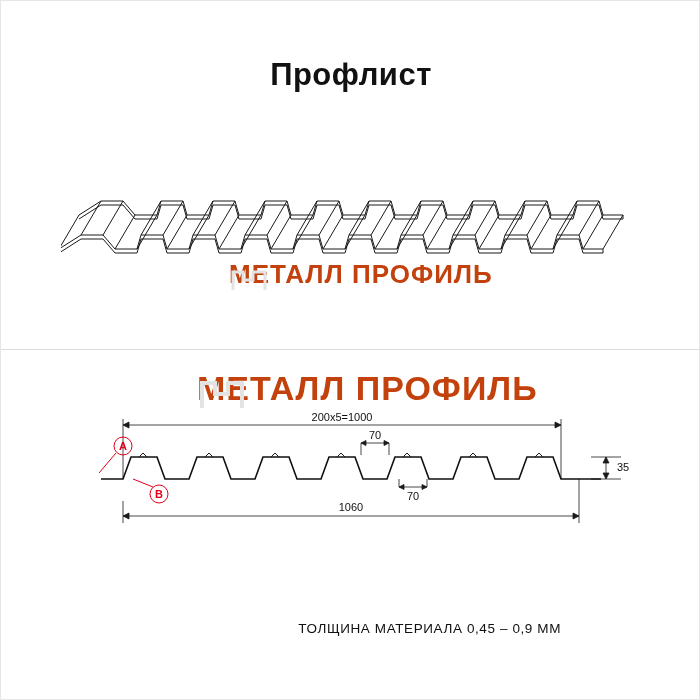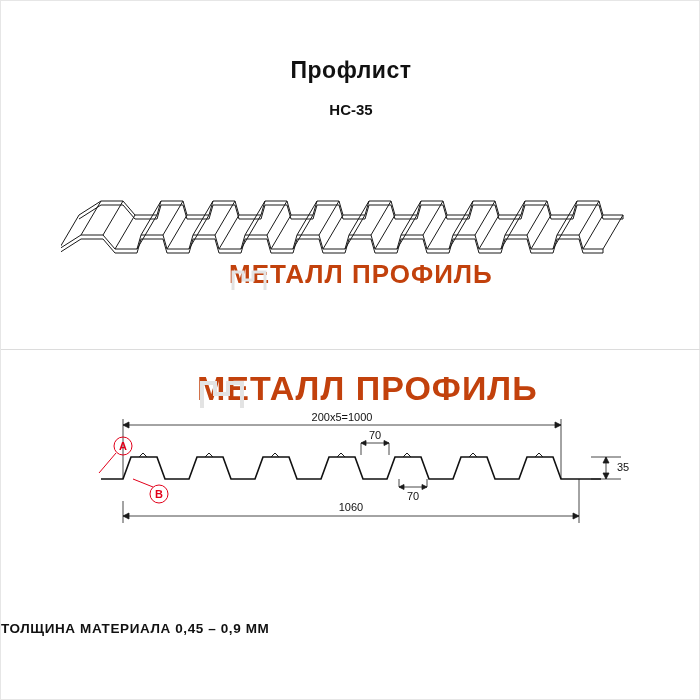--- a/index.html
+++ b/index.html
@@ -23,21 +23,21 @@
     border: 1px solid #e6e6e6;
   }
 
   
   .title {
     position: absolute;
     top: 56px;
     left: 0;
     width: 700px;
     text-align: center;
-    font-size: 23px;
+    font-size: 31px;
     font-weight: bold;
     letter-spacing: 0.5px;
     color: #111;
   }
   .subtitle {
     position: absolute;
     top: 100px;
     left: 0;
     width: 700px;
     text-align: center;
@@ -98,23 +98,23 @@
     width: 580px;
     height: 140px;
   }
 
   
   .footnote {
     position: absolute;
     top: 620px;
     left: 0;
     width: 560px;
-    text-align: left;
+    text-align: right;
     font-size: 13.5px;
-    font-weight: bold;
+    font-weight: normal;
     letter-spacing: 0.6px;
     color: #111;
   }
 
   svg { display: block; }
   .ln { stroke: #1a1a1a; fill: none; stroke-width: 1; }
   .ln-thick { stroke: #111; fill: none; stroke-width: 1.6; }
   .dim { stroke: #1a1a1a; fill: none; stroke-width: 0.8; }
   .red { stroke: #e2001a; fill: none; stroke-width: 1; }
   .dimtxt {
@@ -128,21 +128,20 @@
     fill: #e2001a;
     font-weight: bold;
   }
 </style>
 </head>
 <body>
 
 <div class="page">
 
   <div class="title">Профлист</div>
-  <div class="subtitle">НС-35</div>
 
   <div class="iso-area">
     <svg width="580" height="140" viewBox="0 0 580 140">
 
       <g class="ln">
 
         <path d="M18 44 L40 30 L62 30 L74 44 L96 44 L100 30 L122 30 L126 44 L148 44 L152 30 L174 30 L178 44 L200 44 L204 30 L226 30 L230 44 L252 44 L256 30 L278 30 L282 44 L304 44 L308 30 L330 30 L334 44 L356 44 L360 30 L382 30 L386 44 L408 44 L412 30 L434 30 L438 44 L460 44 L464 30 L486 30 L490 44 L512 44 L516 30 L538 30 L542 44 L562 44"></path>
 
         <path d="M18 48 L40 34 L62 34 L74 48 L96 48 L100 34 L122 34 L126 48 L148 48 L152 34 L174 34 L178 48 L200 48 L204 34 L226 34 L230 48 L252 48 L256 34 L278 34 L282 48 L304 48 L308 34 L330 34 L334 48 L356 48 L360 34 L382 34 L386 48 L408 48 L412 34 L434 34 L438 48 L460 48 L464 34 L486 34 L490 48 L512 48 L516 34 L538 34 L542 48 L562 48"></path>
 

